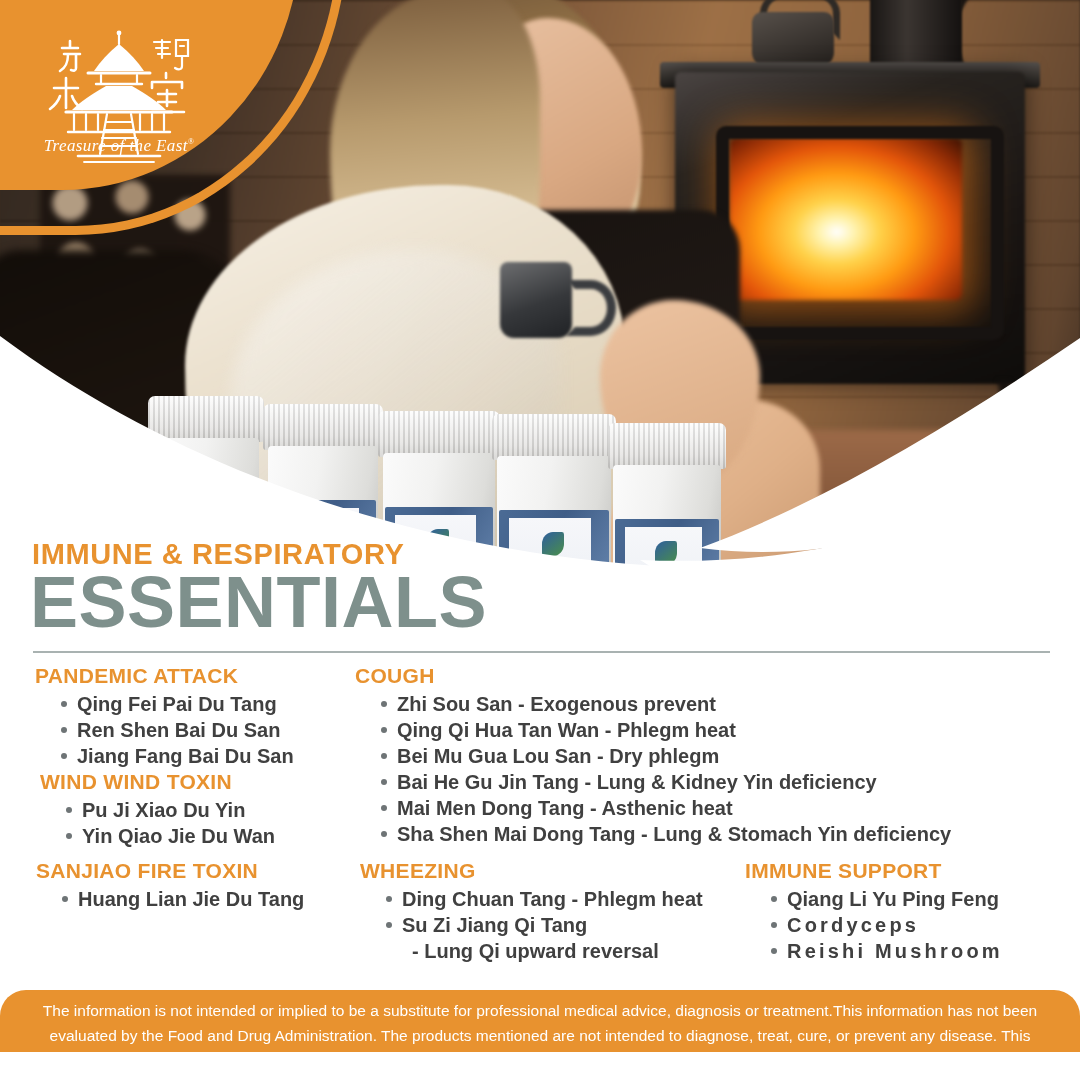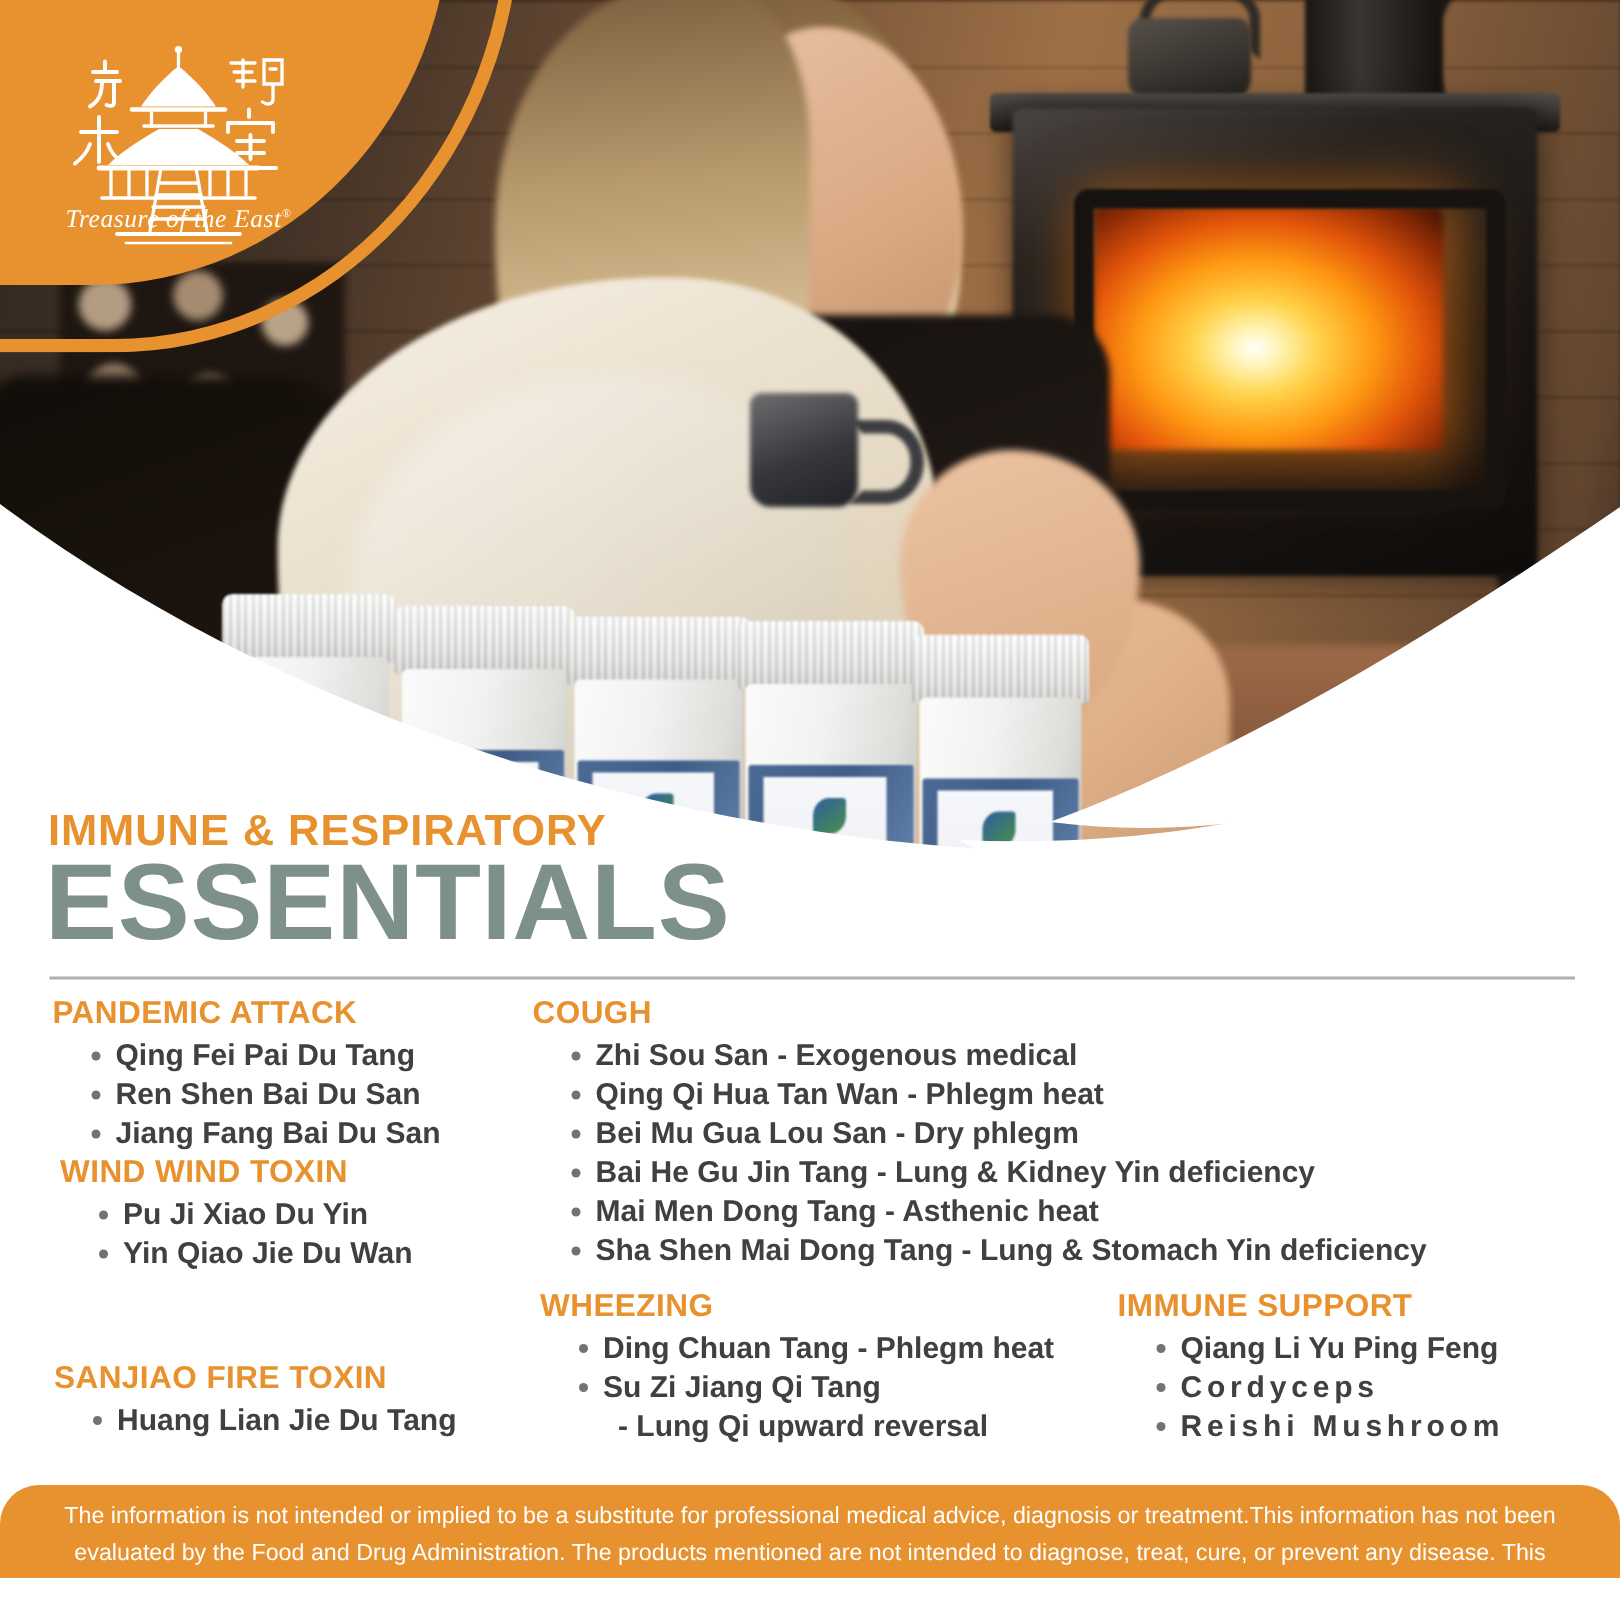--- a/index.html
+++ b/index.html
@@ -279,21 +279,21 @@
   }
   ul.items li::before{
     content:"";position:absolute;left:0;top:10px;
     width:6px;height:6px;border-radius:50%;background:#6E7476;
   }
   ul.items li.nobullet::before{display:none;}
   li.sp{letter-spacing:3.2px;}
 
   .g-pandemic{position:absolute;left:35px;top:4px;}
   .g-wind{position:absolute;left:40px;top:110px;}
-  .g-sanjiao{position:absolute;left:36px;top:199px;margin-top:48px;}
+  .g-sanjiao{position:absolute;left:36px;top:199px;}
   .g-cough{position:absolute;left:355px;top:4px;}
   .g-wheeze{position:absolute;left:360px;top:199px;}
   .g-immune{position:absolute;left:745px;top:199px;}
 
   
   .footer{
     position:absolute;left:0;top:990px;width:1080px;height:90px;
     background:#E8922F;
     color:#fff;
     display:flex;align-items:center;justify-content:center;border-radius:26px;
@@ -467,21 +467,21 @@
     <div class="g-sanjiao">
       <div class="sec-title">SANJIAO FIRE TOXIN</div>
       <ul class="items">
         <li>Huang Lian Jie Du Tang</li>
       </ul>
     </div>
 
     <div class="g-cough">
       <div class="sec-title">COUGH</div>
       <ul class="items">
-        <li>Zhi Sou San - Exogenous medical</li>
+        <li>Zhi Sou San - Exogenous prevent</li>
         <li>Qing Qi Hua Tan Wan - Phlegm heat</li>
         <li>Bei Mu Gua Lou San - Dry phlegm</li>
         <li>Bai He Gu Jin Tang - Lung &amp; Kidney Yin deficiency</li>
         <li>Mai Men Dong Tang - Asthenic heat</li>
         <li>Sha Shen Mai Dong Tang - Lung &amp; Stomach Yin deficiency</li>
       </ul>
     </div>
 
     <div class="g-wheeze">
       <div class="sec-title">WHEEZING</div>

